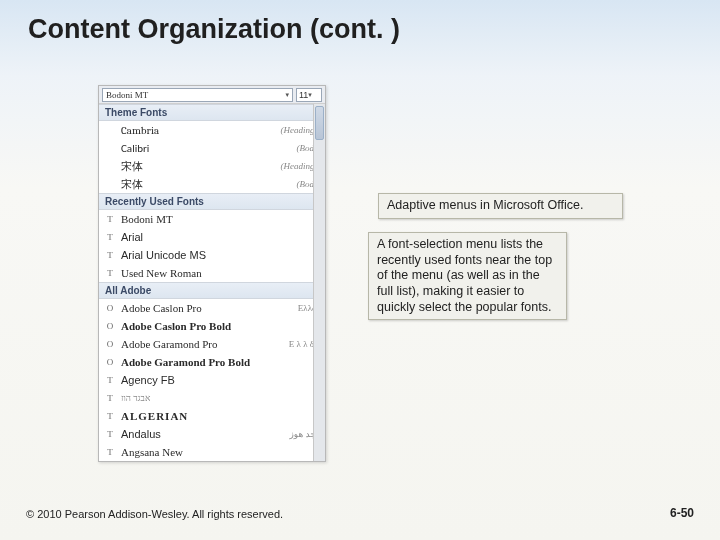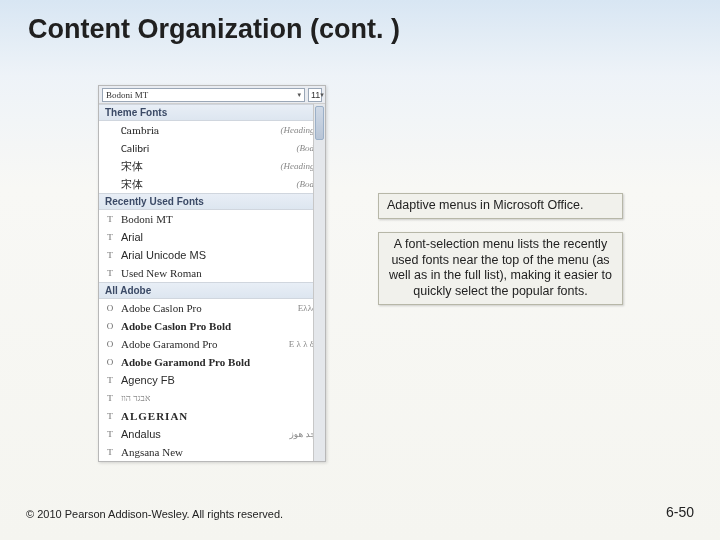--- a/index.html
+++ b/index.html
@@ -37,21 +37,21 @@
     background: #fff;
     border: 1px solid #9aa7b7;
     height: 14px;
     font-size: 9px;
     padding: 0 3px;
     display: flex; align-items: center; justify-content: space-between;
     font-family: "Bodoni MT", serif;
     color: #333;
   }
   .font-size-box {
-    width: 14px;
+    width: 26px;
     background: #fff;
     border: 1px solid #9aa7b7;
     height: 14px;
     font-size: 9px;
     display:flex; align-items:center; 
     padding: 0 2px;
     color:#333;
   }
   .dd { font-size: 7px; color:#555; }
   .section-header {
@@ -98,28 +98,28 @@
     position:absolute;
     background:#f1f1ec;
     border:1px solid #b7b7a8;
     box-shadow: 1px 1px 2px rgba(0,0,0,.18);
     font-size: 12.5px;
     color:#222;
     padding: 4px 8px;
     line-height: 1.25;
   }
   .callout1 { top: 193px; left: 378px; width: 245px; }
-  .callout2 { top: 232px; left: 378px; width: 245px; text-align: center; }
+  .callout2 { top: 232px; left: 368px; width: 199px; }
   .footer-copy {
     position:absolute; left: 26px; bottom: 20px;
     font-size: 11px; color:#222;
   }
   .footer-page {
     position:absolute; right: 26px; bottom: 20px;
-    font-size: 14px; color:#222;
+    font-size: 12px; color:#222;font-weight:bold;
   }
 
   
   .ff-cambria   { font-family: Cambria, Georgia, serif; }
   .ff-calibri   { font-family: Calibri, Arial, sans-serif; }
   .ff-cjk       { font-family: "SimSun","MS Mincho",serif; }
   .ff-bodoni    { font-family: "Bodoni MT","Didot",serif; }
   .ff-arial     { font-family: Arial, sans-serif; }
   .ff-arialu    { font-family: "Arial Unicode MS", Arial, sans-serif; }
   .ff-tnr       { font-family: "Times New Roman", serif; }

